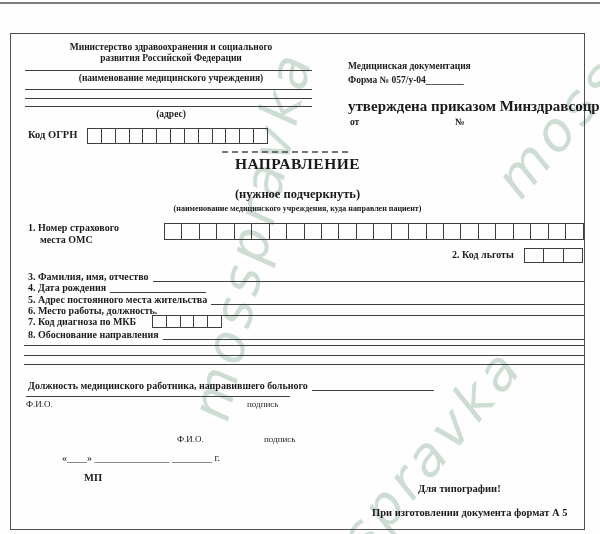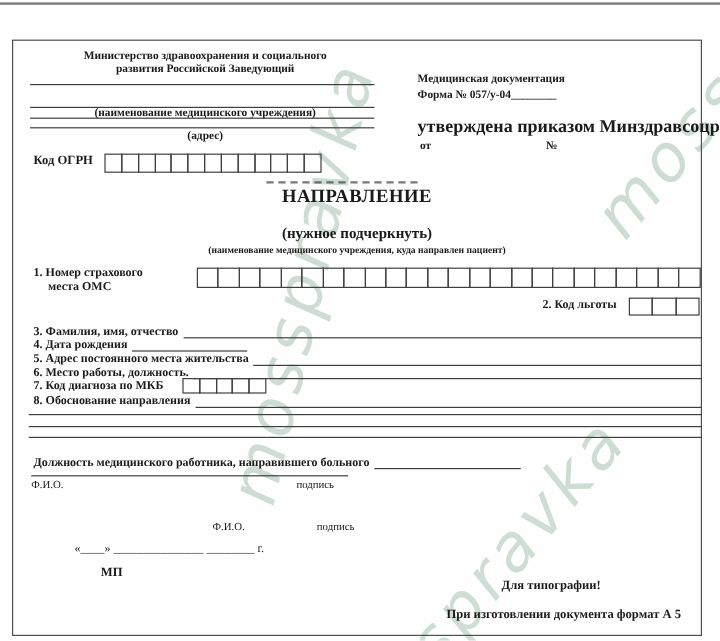--- a/index.html
+++ b/index.html
@@ -45,23 +45,23 @@
 <div class="page">
 
   <div class="wm" style="left:252px;top:235px;">mosspravka</div>
   <div class="wm wm2" style="left:390px;top:500px;">mosspravka</div>
   <div class="wm wm2" style="left:628px;top:45px;">mosspravka</div>
 
   <div class="top-rule"></div>
   <div class="form-border"></div>
 
   <div class="abs b f95 c" style="left:30px;top:42px;width:282px;">Министерство здравоохранения и социального</div>
-  <div class="abs b f95 c" style="left:30px;top:53px;width:282px;">развития Российской Заведующий</div>
+  <div class="abs b f95 c" style="left:30px;top:53px;width:282px;">развития Российской Федерации</div>
   <div class="hline" style="left:25px;top:70px;width:287px;"></div>
-  <div class="abs b f95 c" style="left:30px;top:73px;width:282px;margin-top:17px;">(наименование медицинского учреждения)</div>
+  <div class="abs b f95 c" style="left:30px;top:73px;width:282px;">(наименование медицинского учреждения)</div>
   <div class="hline" style="left:25px;top:89px;width:287px;"></div>
   <div class="hline" style="left:25px;top:98px;width:287px;"></div>
   <div class="hline" style="left:25px;top:106px;width:287px;"></div>
   <div class="abs b f95 c" style="left:30px;top:109px;width:282px;">(адрес)</div>
   <div class="abs b" style="left:28px;top:129px;font-size:10.5px;">Код ОГРН</div>
   <div class="cells ogrn" style="left:87px;top:128px;">
       <i></i>
       <i></i>
       <i></i>
       <i></i>

